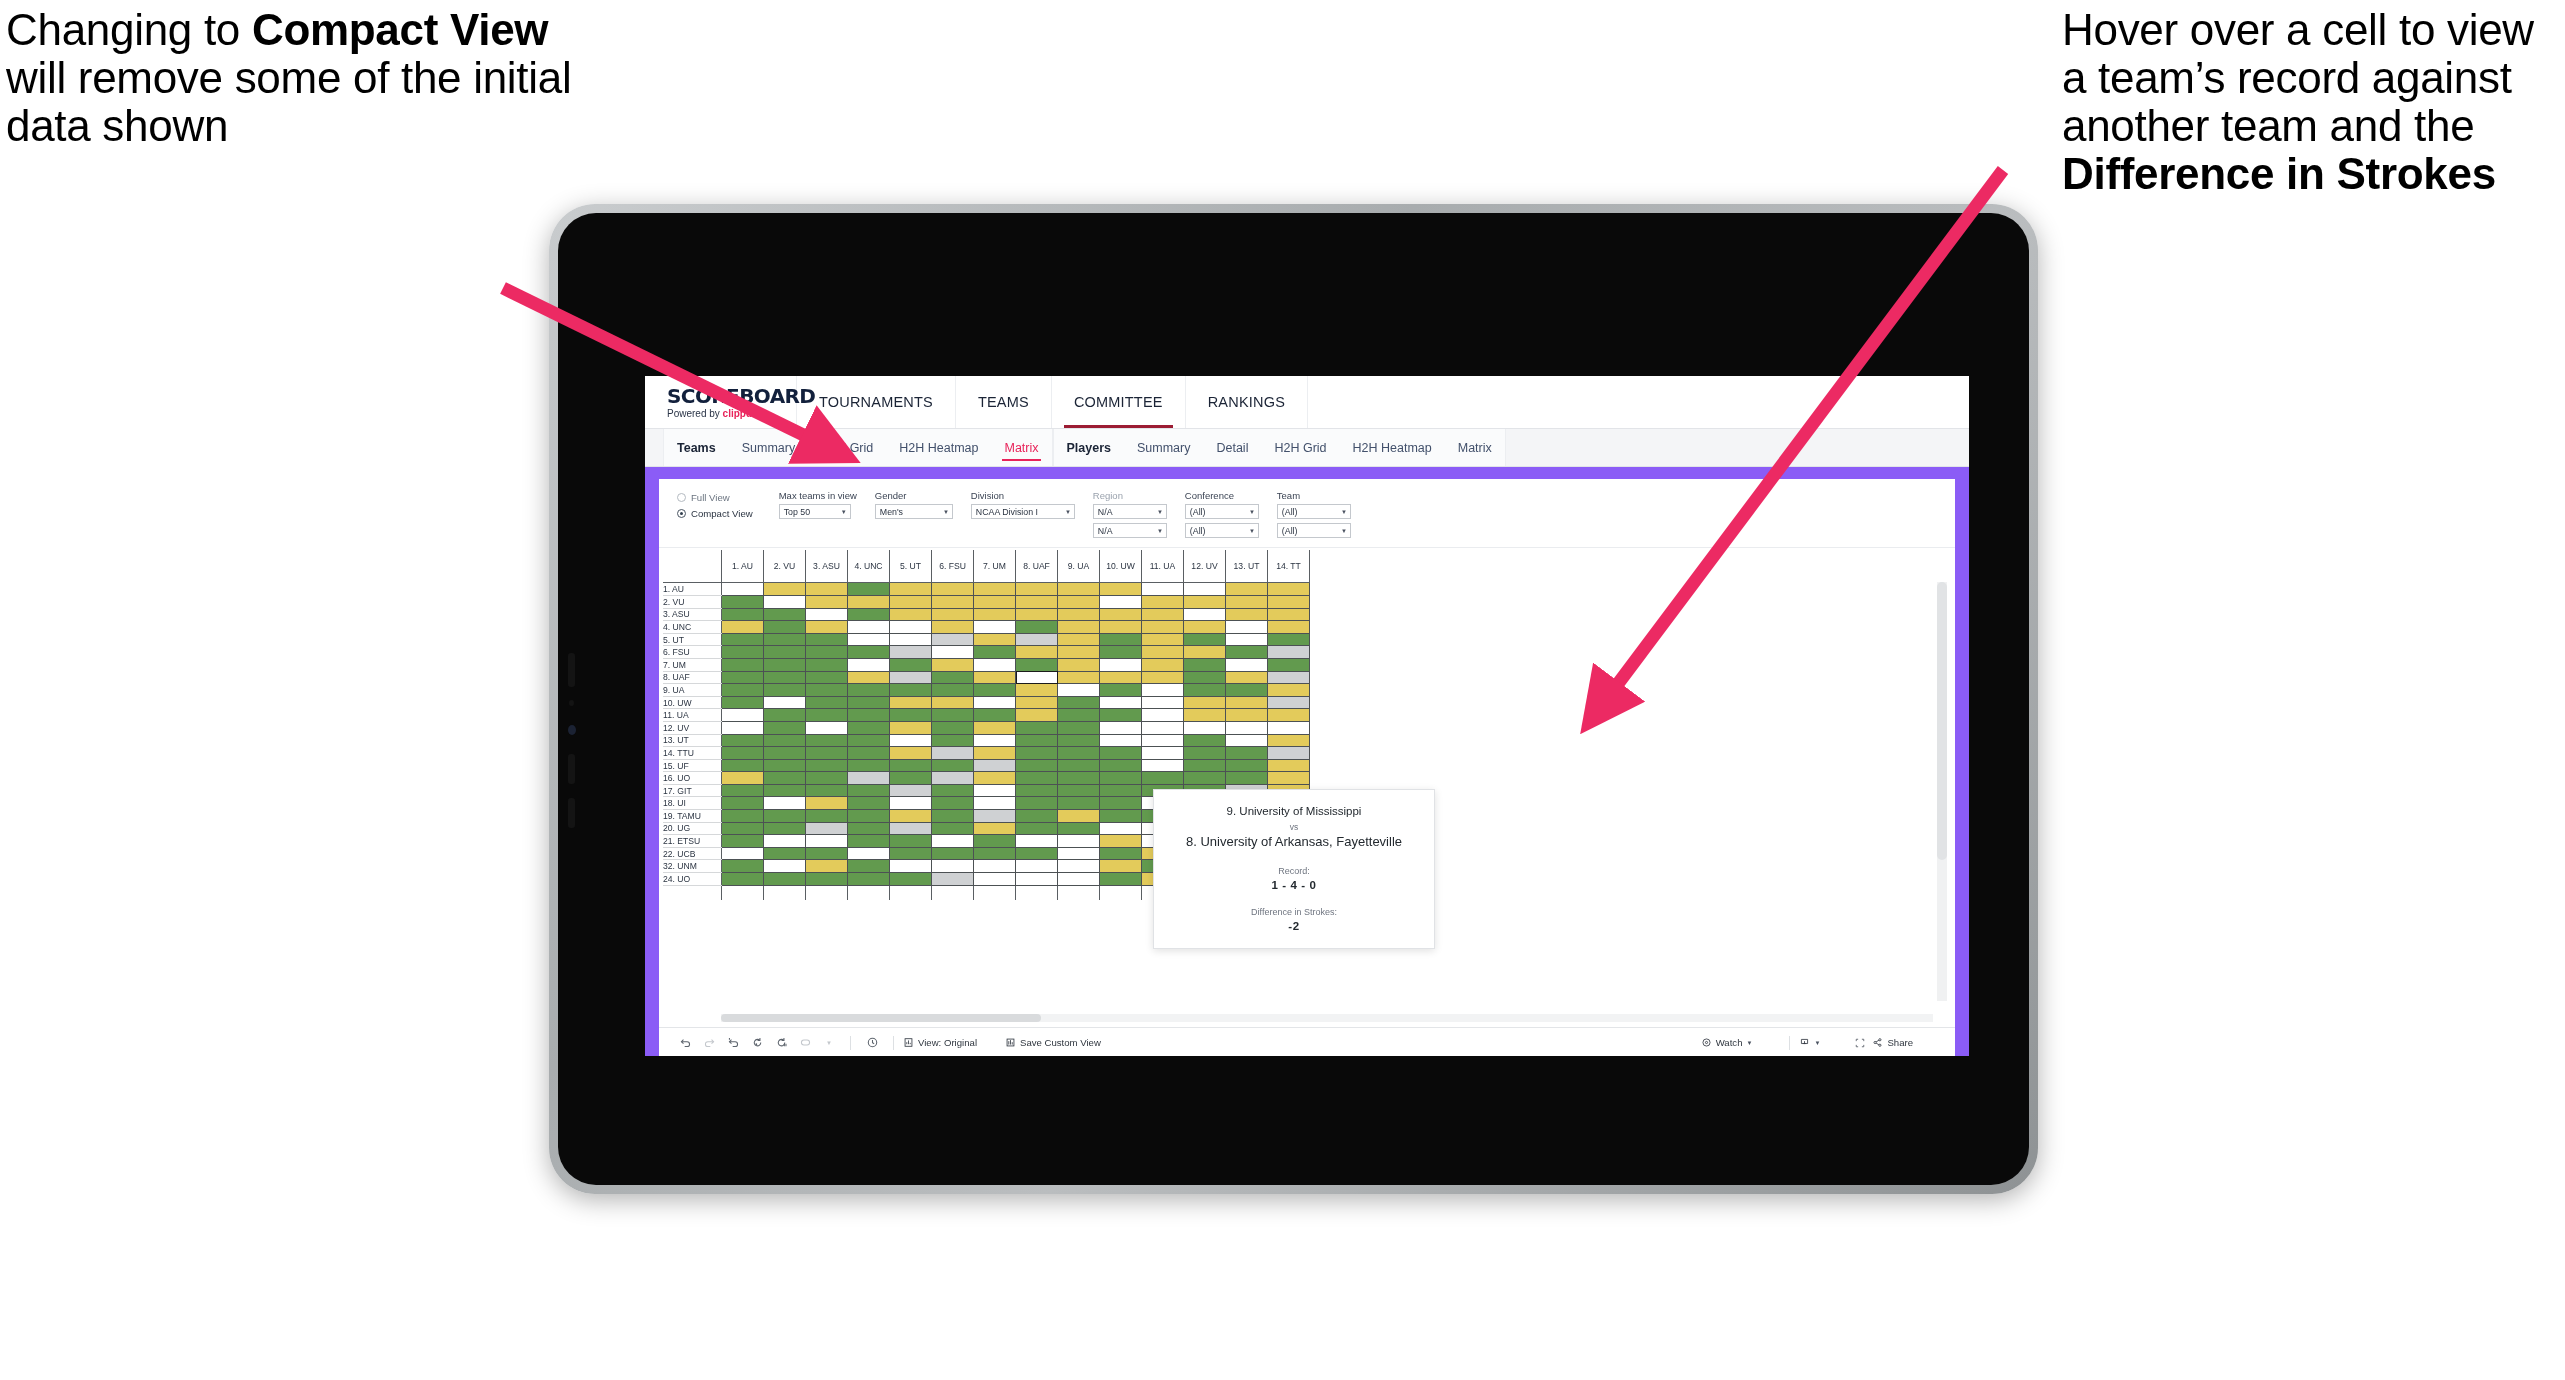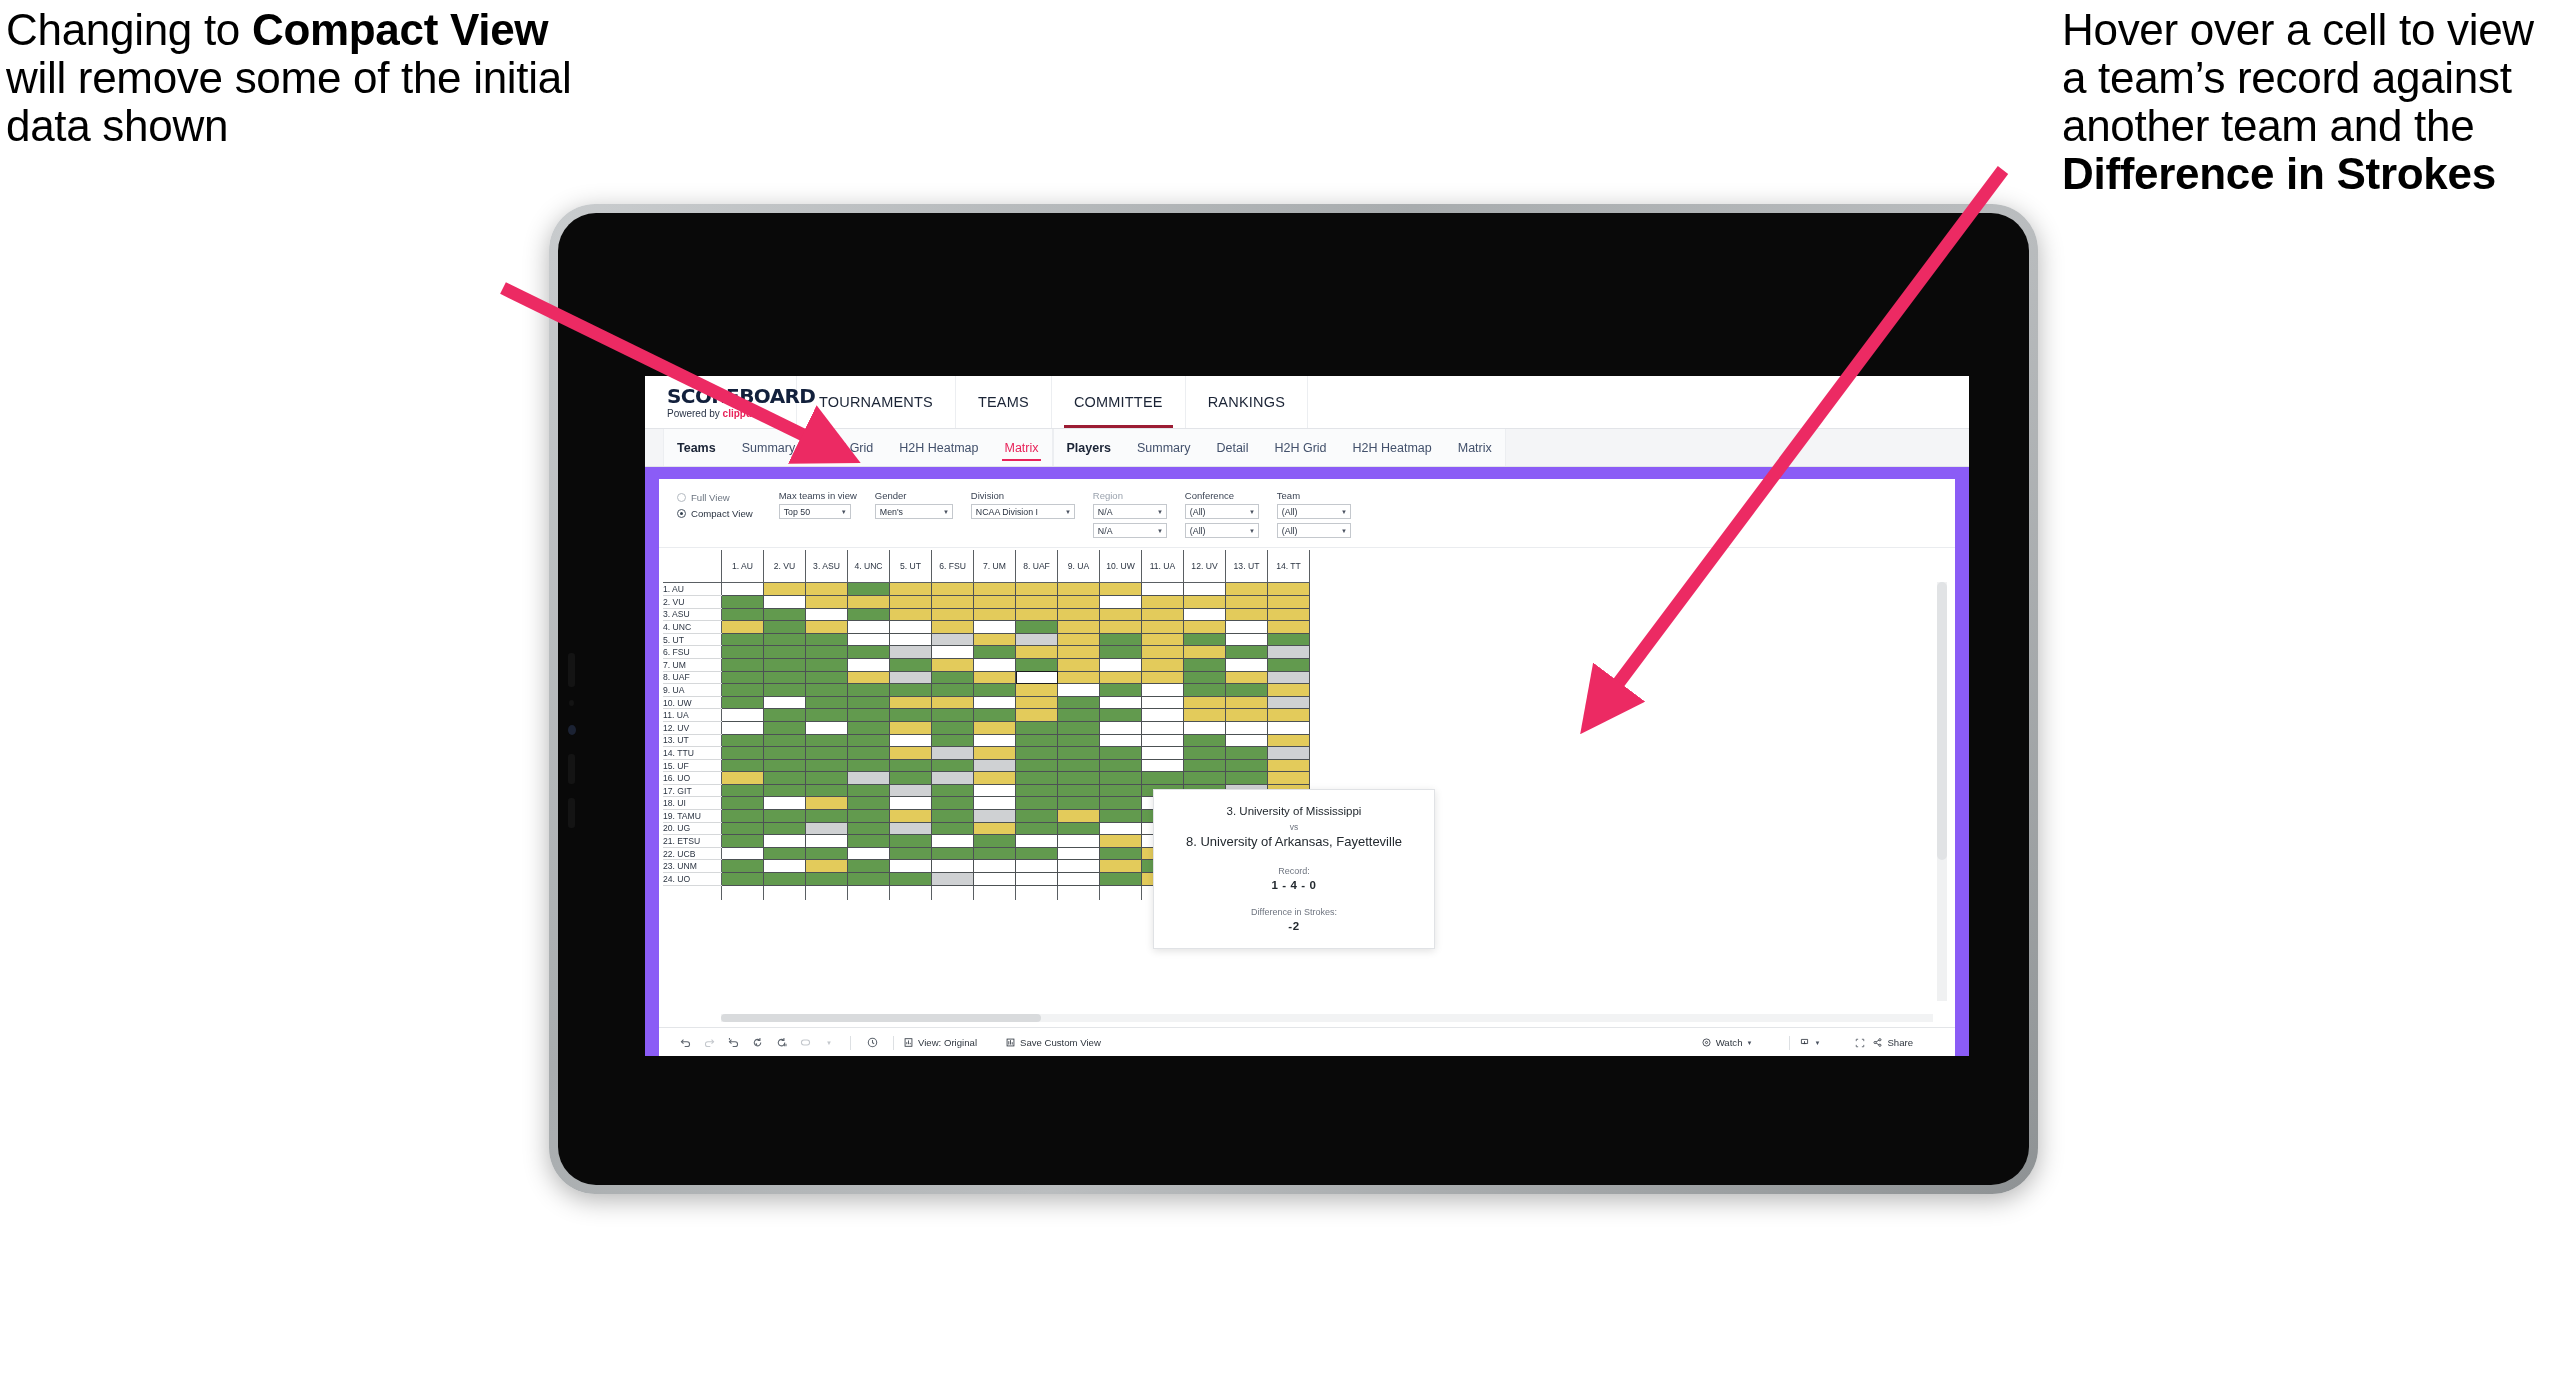--- a/index.html
+++ b/index.html
@@ -1003,21 +1003,21 @@
                     <td class="cell c-g"></td>
                     <td class="cell c-g"></td>
                     <td class="cell c-w"></td>
                     <td class="cell c-g"></td>
                     <td class="cell c-y"></td>
                     <td class="cell c-w"></td>
                     <td class="cell c-g"></td>
                     <td class="cell c-y"></td>
                   </tr>
                   <tr>
-                    <td class="row-head">23. UNM</td>
+                    <td class="row-head">32. UNM</td>
                     <td class="cell c-g"></td>
                     <td class="cell c-w"></td>
                     <td class="cell c-y"></td>
                     <td class="cell c-g"></td>
                     <td class="cell c-w"></td>
                     <td class="cell c-w"></td>
                     <td class="cell c-w"></td>
                     <td class="cell c-w"></td>
                     <td class="cell c-w"></td>
                     <td class="cell c-y"></td>
@@ -1064,21 +1064,21 @@
             </table>
 
             <div id="matrix-vscroll">
               <div id="matrix-vthumb"></div>
             </div>
             <div id="matrix-hscroll">
               <div id="matrix-hthumb"></div>
             </div>
 
             <div id="matrix-tooltip">
-              <div id="tooltip-team-a">3. University of Mississippi</div>
+              <div id="tooltip-team-a">9. University of Mississippi</div>
               <div id="tooltip-vs">vs</div>
               <div id="tooltip-team-b">8. University of Arkansas, Fayetteville</div>
               <div class="tooltip-stat-label">Record:</div>
               <div class="tooltip-stat-value">1 - 4 - 0</div>
               <div class="tooltip-stat-label">Difference in Strokes:</div>
               <div class="tooltip-stat-value">-2</div>
             </div>
           </div>
 
           <div id="viz-toolbar">

